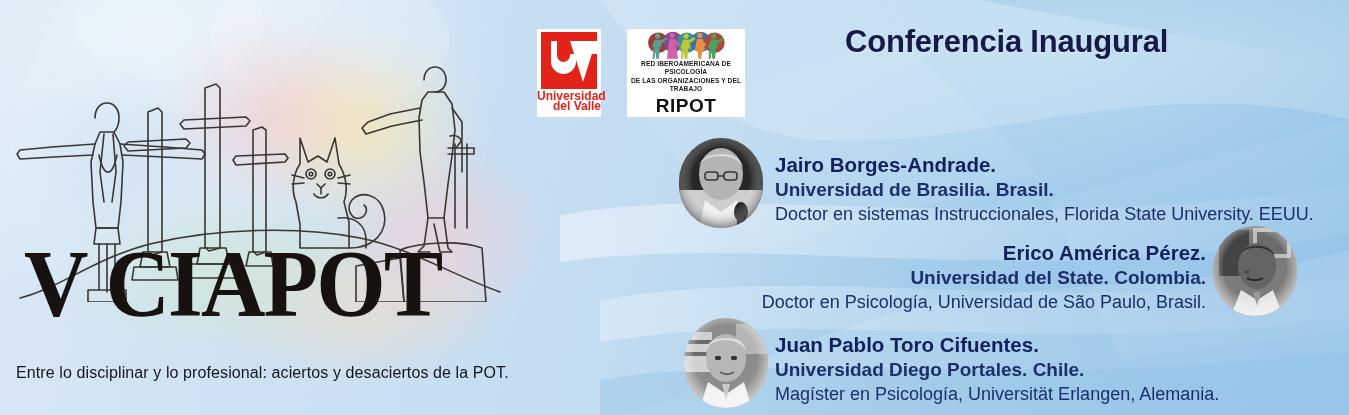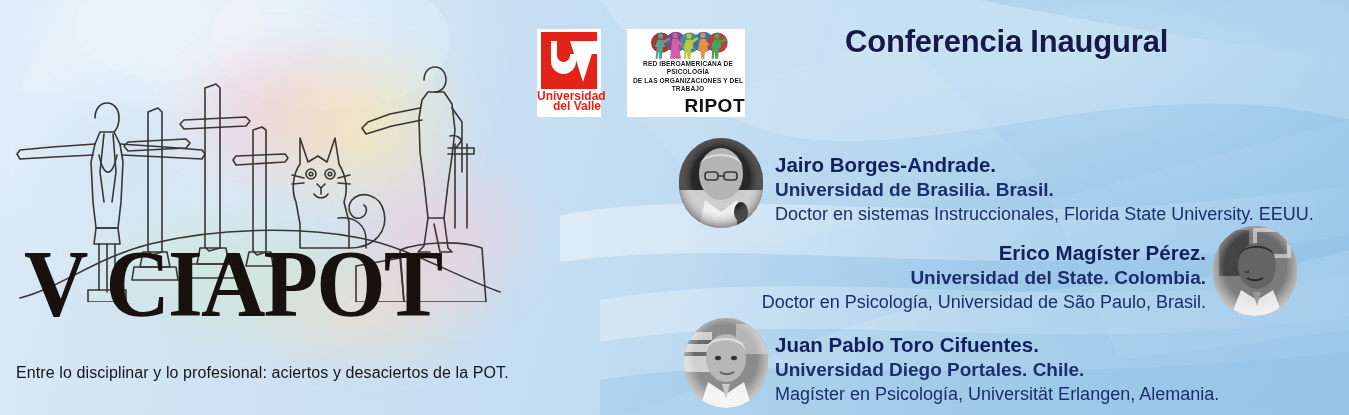--- a/index.html
+++ b/index.html
@@ -52,21 +52,21 @@
   .uv-u::after{content:"";position:absolute;left:6px;top:0;width:13px;height:21px;background:#e2231a;
         border-bottom-left-radius:7px;border-bottom-right-radius:7px;}
   .uv-v{position:absolute;left:29px;top:9px;width:0;height:0;
         border-left:13.5px solid transparent;border-right:13.5px solid transparent;border-top:41px solid #fff;}
   .uv-sq{position:absolute;left:29px;top:9px;width:27px;height:13px;background:#fff;}
   .uv-sq::after{content:"";position:absolute;left:0;top:0;width:13px;height:13px;background:#e2231a;}
   .uv-txt{position:absolute;left:0;right:0;top:62px;text-align:right;color:#e2231a;
           font-size:12px;font-weight:700;line-height:10px;}
 
   #logo-ripot{left:627px;top:29px;width:118px;height:88px;background:#fff;
-              display:flex;flex-direction:column;align-items:flex-end;}
+              display:flex;flex-direction:column;align-items:center;}
   .ripot-figs{width:112px;height:40px;margin-top:2px;}
   .ripot-l1{font-size:6.6px;font-weight:700;color:#1b1b1b;line-height:8.2px;text-align:center;
             letter-spacing:.1px;width:114px;}
   .ripot-name{font-size:19px;font-weight:700;color:#111;letter-spacing:.5px;margin-top:2px;}
 
   
   #title{
     position:absolute;left:845px;top:24px;width:496px;
     text-align:left;color:#161a46;
     font-weight:700;font-size:31px;line-height:35px;letter-spacing:-.2px;
@@ -286,21 +286,21 @@
         <ellipse cx="44" cy="40" rx="19" ry="23" fill="#6b655c"></ellipse>
         <path d="M26,32 C26,18 62,18 62,34 C62,24 54,20 44,20 C34,20 26,24 26,32 Z" fill="#35312c"></path>
         <path d="M36,44 L30,46 L36,48" fill="#4a4540"></path>
         <path d="M34,52 C38,55 46,55 50,52" stroke="#2e2a26" stroke-width="2" fill="none"></path>
         <path d="M28,64 L44,74 L60,64 L70,90 L18,90 Z" fill="#e3e0da"></path>
         <path d="M40,66 L44,80 L48,66" fill="#9c9790"></path>
         <rect width="84" height="90" fill="url(#vg2)"></rect>
       </svg>
     </div>
     <div class="sp-text">
-      <div class="sp-name">Erico Magíster Pérez.</div>
+      <div class="sp-name">Erico América Pérez.</div>
       <div class="sp-org">Universidad del State. Colombia.</div>
       <div class="sp-deg">Doctor en Psicología, Universidad de São Paulo, Brasil.</div>
     </div>
   </div>
 
   <div class="speaker" id="sp3">
     <div class="photo">
       <svg viewBox="0 0 84 90" width="84" height="90">
         <defs>
           <radialGradient id="vg3" cx="50%" cy="45%" r="64%">

